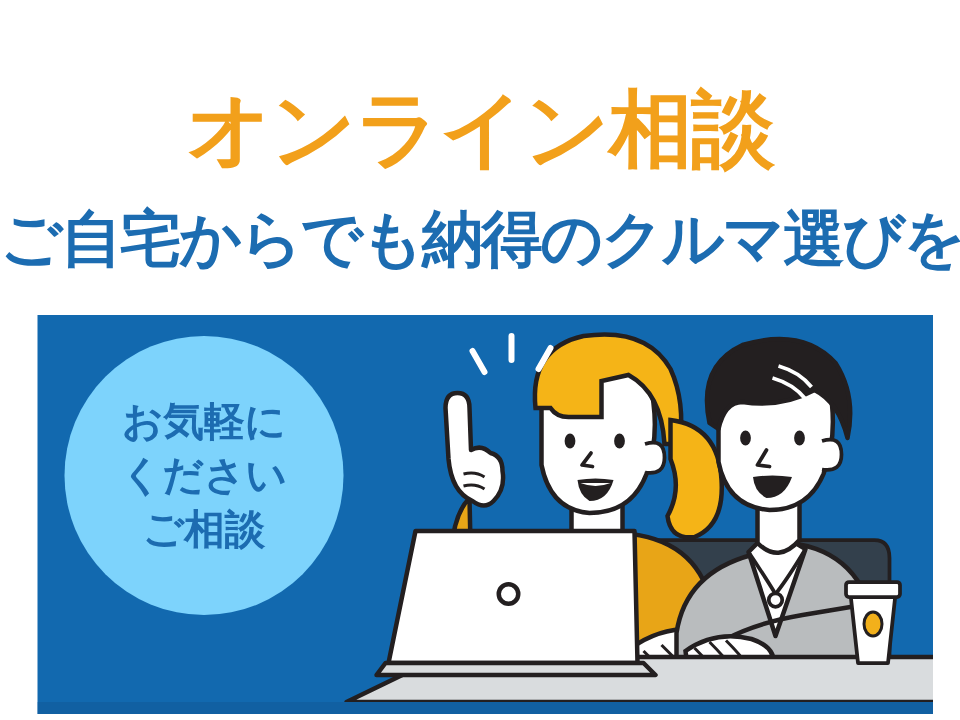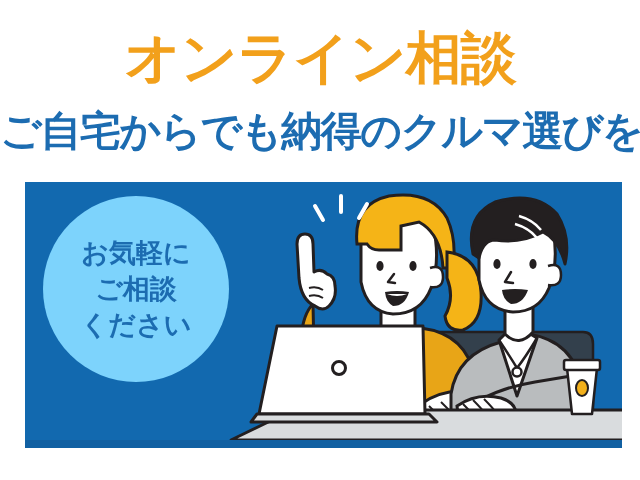--- a/index.html
+++ b/index.html
@@ -11,20 +11,21 @@
     width: 640px;
     height: 480px;
     overflow: hidden;
     font-family: "Liberation Sans", "DejaVu Sans", sans-serif;
   }
   .banner {
     position: relative;
     width: 640px;
     height: 396px;
     background: #ffffff;
+    margin-top: 28px;
   }
 
   
   .headline-area {
     position: absolute;
     left: 0;
     top: 0;
     width: 640px;
     height: 175px;
   }
@@ -112,22 +113,22 @@
 
   <div class="headline-area">
     <div class="headline">オンライン相談</div>
     <div class="subheadline">ご自宅からでも納得のクルマ選びを</div>
   </div>
 
   <div class="panel">
 
     <div class="badge">
       <div class="badge-line">お気軽に</div>
+      <div class="badge-line">ください</div>
       <div class="badge-line">ご相談</div>
-      <div class="badge-line">ください</div>
     </div>
 
     <svg class="illus" viewBox="0 0 450 266" xmlns="http://www.w3.org/2000/svg">
 
       <g>
         <path d="M258 150 L408 150 Q418 150 418 162 L418 232 L258 232 Z" fill="#33404C" stroke="#231F20" stroke-width="2.5"></path>
       </g>
 
       <g>
 

